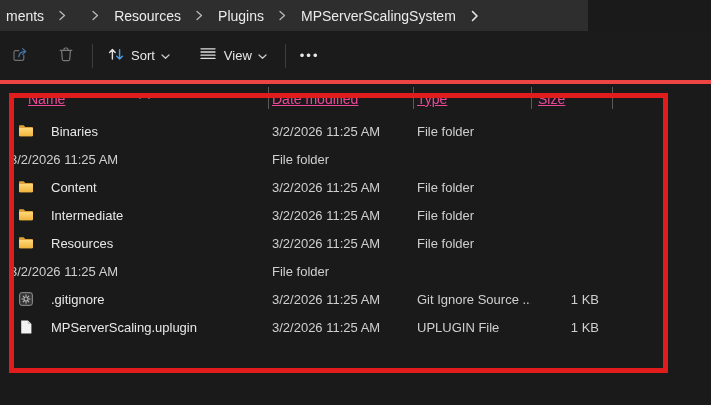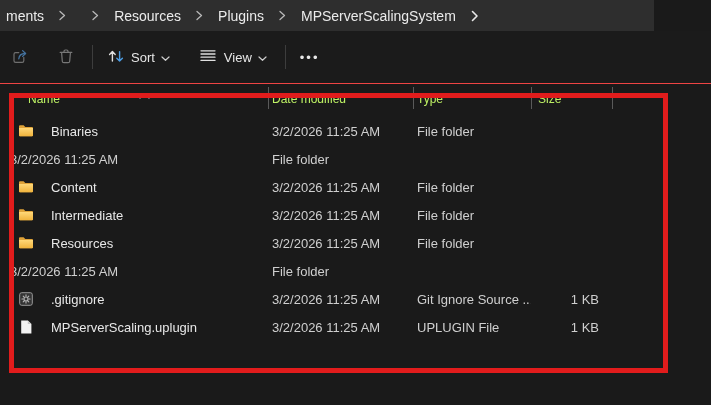--- a/index.html
+++ b/index.html
@@ -3,48 +3,48 @@
 <meta charset="utf-8">
 <style>
   html,body{margin:0;padding:0;background:#1a1a1a;}
   .screen{
     position:relative;width:711px;height:405px;overflow:hidden;
     background:#1a1a1a;font-family:"Liberation Sans", sans-serif;
     -webkit-font-smoothing:antialiased;
   }
   
   .breadcrumb-bar{
-    position:absolute;top:0;left:0;width:654px;height:31px;
+    position:absolute;top:0;left:0;width:588px;height:31px;
     background:#2e2e2e;display:flex;align-items:center;
     padding-left:4px;box-sizing:border-box;
   }
   .crumb{font-size:14px;color:#ebebeb;white-space:nowrap;cursor:default;padding:2px 2px;}
   .crumb-sep{margin:0 13px;display:flex;align-items:center;}
   
   .toolbar{
     position:absolute;top:31px;left:0;width:711px;height:53px;
     display:flex;align-items:center;box-sizing:border-box;
-    padding-left:4px;border-bottom:1px solid #ef4444;background:#1b1b1b;
+    padding-left:4px;border-bottom:4px solid #ef4444;background:#1b1b1b;
   }
   .tb-btn{
     display:flex;align-items:center;gap:6px;background:none;border:none;
     padding:5px 6px;border-radius:4px;color:#e6e6e6;font-size:13px;
     font-family:"Liberation Sans", sans-serif;
   }
   .tb-sep{width:1px;height:24px;background:#3d3d3d;}
   .tb-label{font-size:13px;color:#e6e6e6;}
   .dots{font-size:13px;letter-spacing:2px;color:#e8e8e8;line-height:1;}
   
   .list{position:absolute;top:84px;left:0;width:711px;height:321px;}
   .grid-row{
     display:grid;grid-template-columns:262px 145px 114px 81px;
     align-items:center;padding-left:10px;box-sizing:border-box;
   }
   .header-row{position:absolute;top:3px;left:0;width:711px;height:24px;z-index:1;}
-  .header-cell{font-size:12px;color:#bef264;white-space:nowrap;}
+  .header-cell{font-size:14px;color:#ec4899;white-space:nowrap;text-decoration:underline;}
   .header-cell.name{padding-left:18px;}
   .header-cell.size{padding-left:7px;}
   .col-divider{position:absolute;top:3px;width:1px;height:22px;background:#5a5a5a;}
   .sort-caret{position:absolute;left:139px;top:1px;}
   .rows{position:absolute;top:33px;left:0;width:711px;}
   .row{height:28px;cursor:default;}
   .name-cell{display:flex;align-items:center;gap:5px;}
   .fi{width:16px;height:16px;margin-left:8px;flex:0 0 16px;}
   .fname{font-size:13px;color:#e8e8e8;white-space:nowrap;margin-left:12px;}
   .cell{font-size:13px;color:#cfcfcf;white-space:nowrap;overflow:hidden;}

